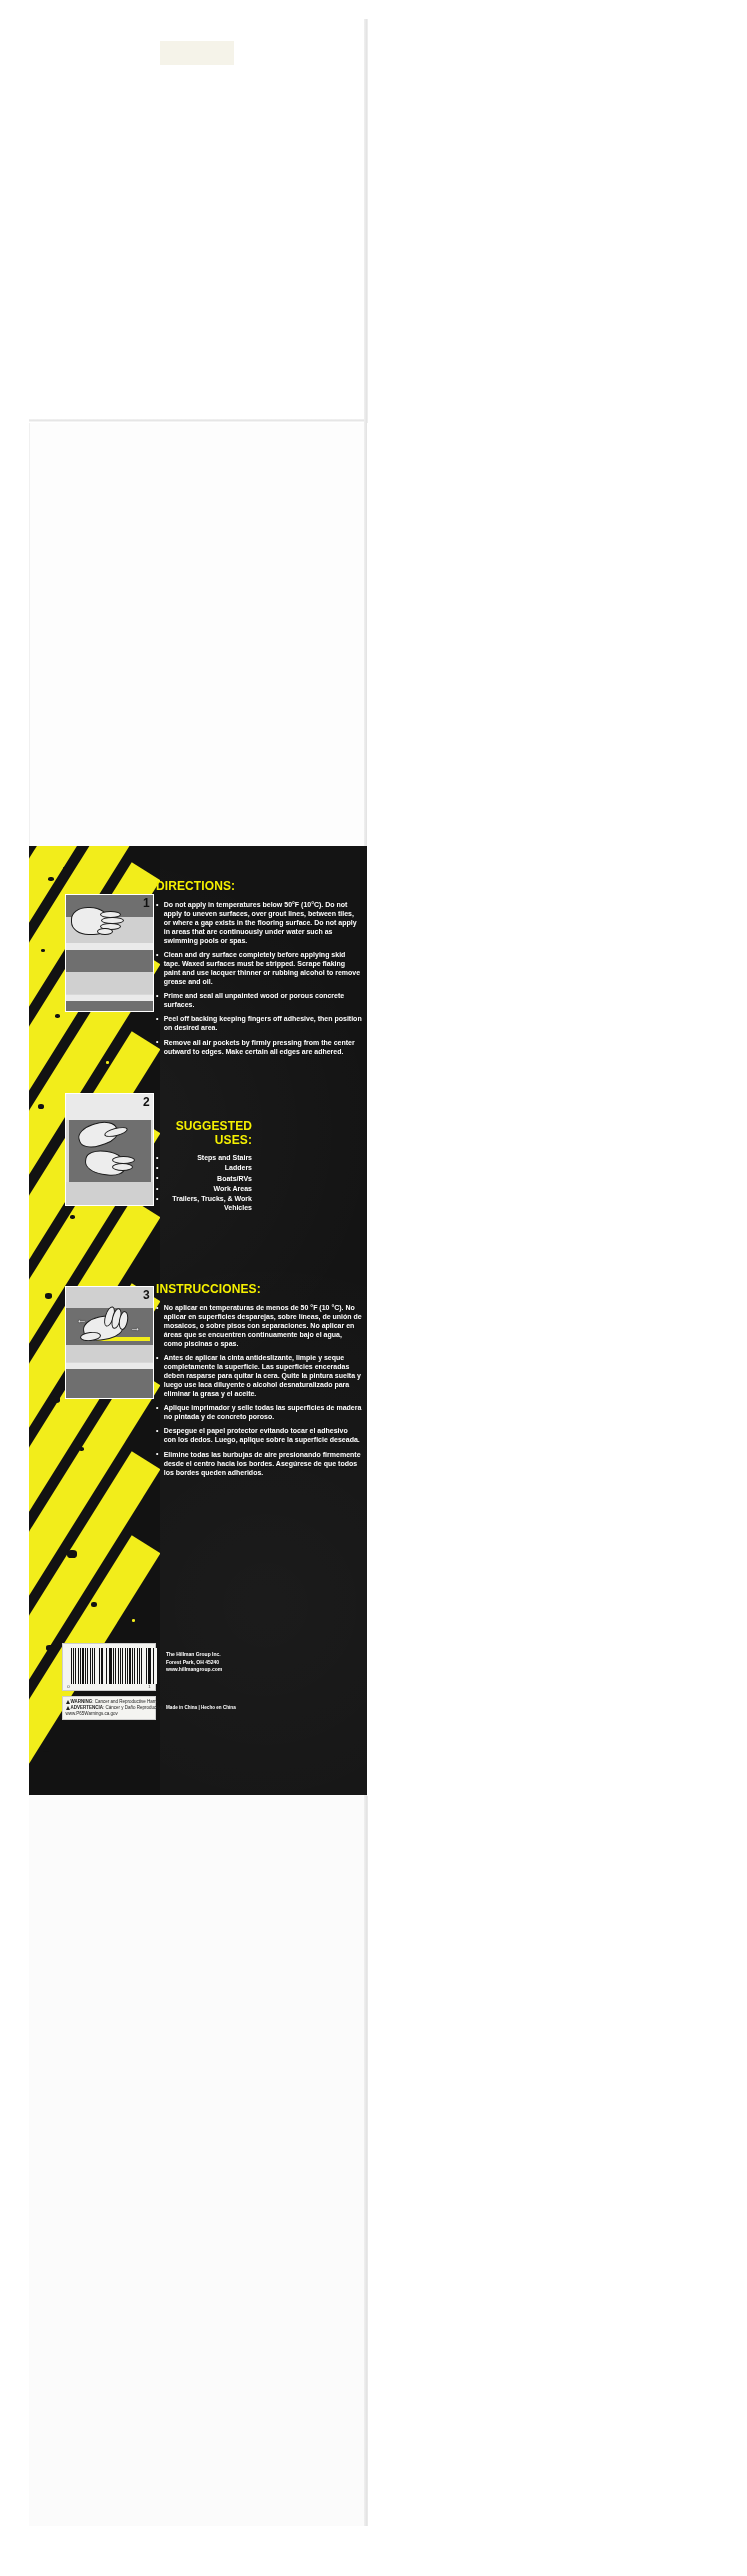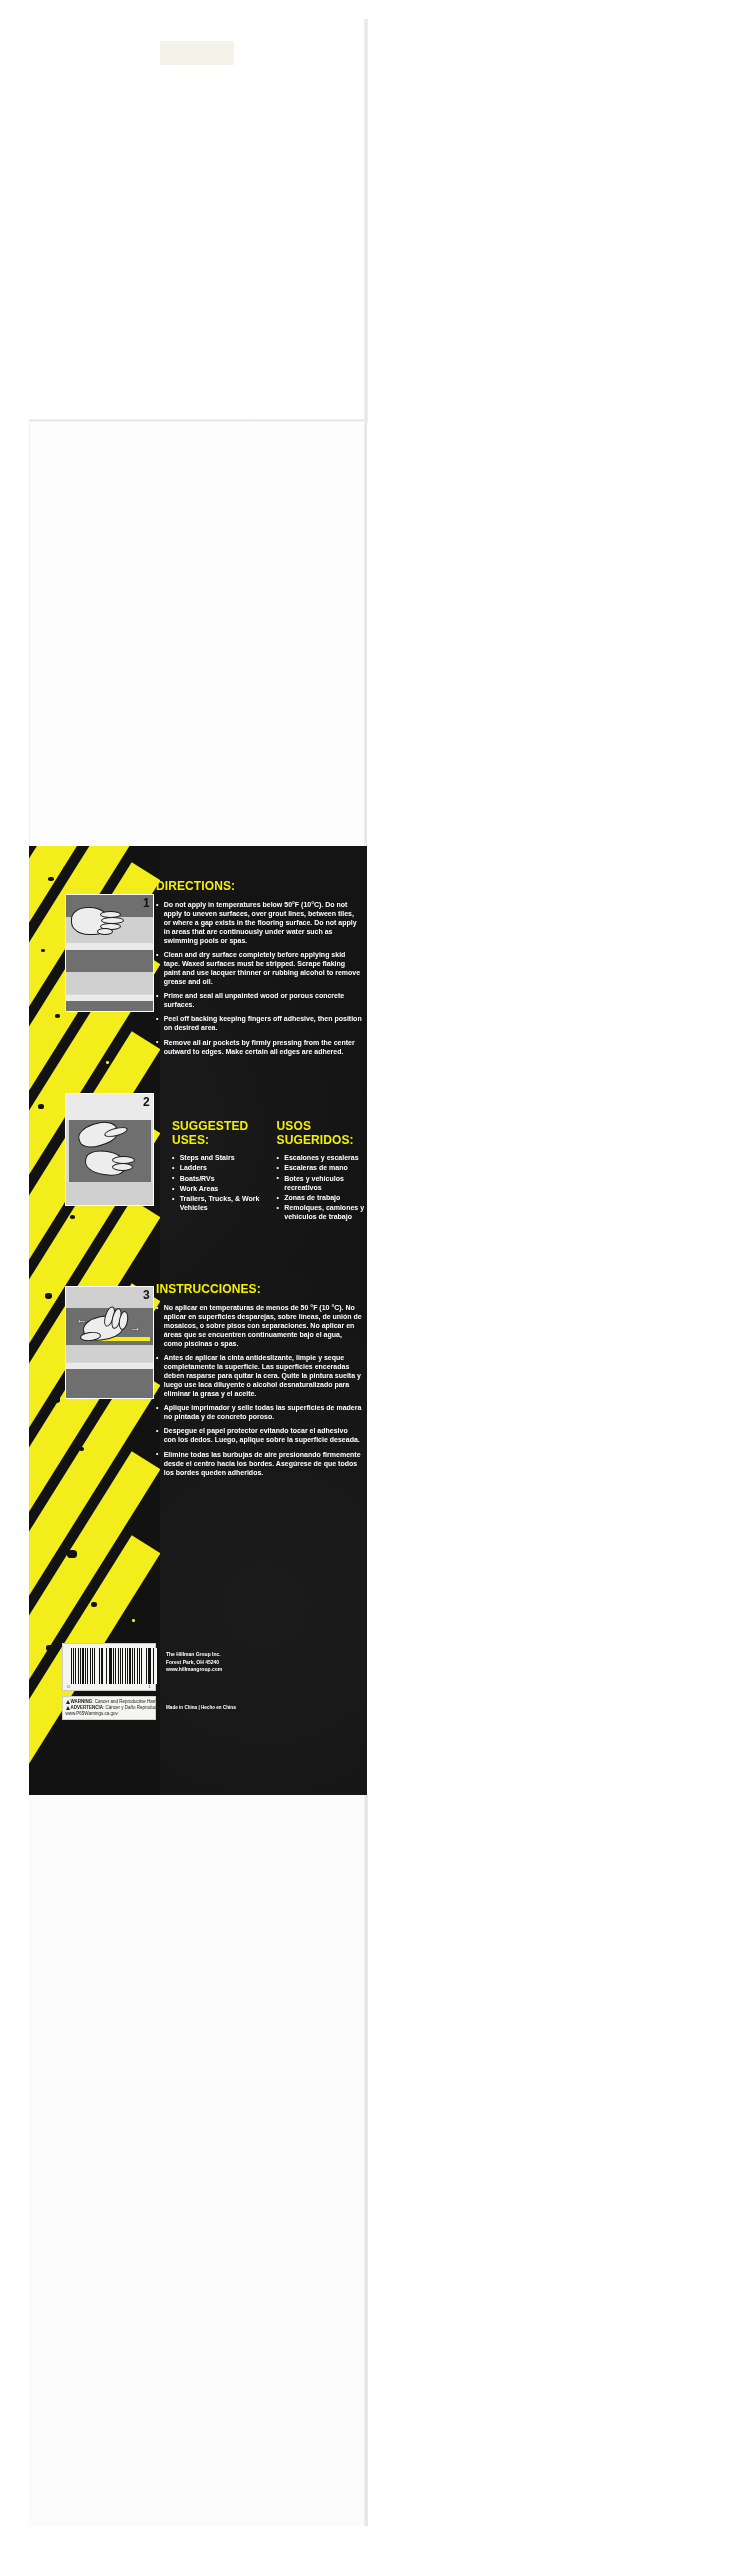--- a/index.html
+++ b/index.html
@@ -391,42 +391,32 @@
       <p class="sec-head">DIRECTIONS:</p>
       <ul class="bl" style="margin-top:6.9px;">
         <li>Do not apply in temperatures below 50°F (10°C). Do not apply to uneven surfaces, over grout lines, between tiles, or where a gap exists in the flooring surface. Do not apply in areas that are continuously under water such as swimming pools or spas.</li>
         <li>Clean and dry surface completely before applying skid tape. Waxed surfaces must be stripped. Scrape flaking paint and use lacquer thinner or rubbing alcohol to remove grease and oil.</li>
         <li>Prime and seal all unpainted wood or porous concrete surfaces.</li>
         <li>Peel off backing keeping fingers off adhesive, then position on desired area.</li>
         <li>Remove all air pockets by firmly pressing from the center outward to edges. Make certain all edges are adhered.</li>
       </ul>
     </div>
 
-    <div style="position:absolute; left:16px; top:273px; width:206px;">
+    <div style="position:absolute; left:0; top:273px; width:206px;text-align:right;">
       <div class="uses-wrap">
         <div class="uses-col">
           <p class="sec-head">SUGGESTED USES:</p>
           <ul class="bl uses" style="margin-top:6px;">
             <li>Steps and Stairs</li>
             <li>Ladders</li>
             <li>Boats/RVs</li>
             <li>Work Areas</li>
             <li>Trailers, Trucks, &amp; Work Vehicles</li>
           </ul>
         </div>
-        <div class="uses-col">
-          <p class="sec-head">USOS SUGERIDOS:</p>
-          <ul class="bl uses" style="margin-top:6px;">
-            <li>Escalones y escaleras</li>
-            <li>Escaleras de mano</li>
-            <li>Botes y vehículos recreativos</li>
-            <li>Zonas de trabajo</li>
-            <li>Remolques, camiones y vehículos de trabajo</li>
-          </ul>
-        </div>
       </div>
     </div>
 
     <div style="position:absolute; left:0; top:436px; width:206px;">
       <p class="sec-head">INSTRUCCIONES:</p>
       <ul class="bl" style="margin-top:6.9px;">
         <li>No aplicar en temperaturas de menos de 50 °F (10 °C). No aplicar en superficies desparejas, sobre líneas, de unión de mosaicos, o sobre pisos con separaciones. No aplicar en áreas que se encuentren continuamente bajo el agua, como piscinas o spas.</li>
         <li>Antes de aplicar la cinta antideslizante, limpie y seque completamente la superficie. Las superficies enceradas deben rasparse para quitar la cera. Quite la pintura suelta y luego use laca diluyente o alcohol desnaturalizado para eliminar la grasa y el aceite.</li>
         <li>Aplique imprimador y selle todas las superficies de madera no pintada y de concreto poroso.</li>
         <li>Despegue el papel protector evitando tocar el adhesivo con los dedos. Luego, aplique sobre la superficie deseada.</li>

